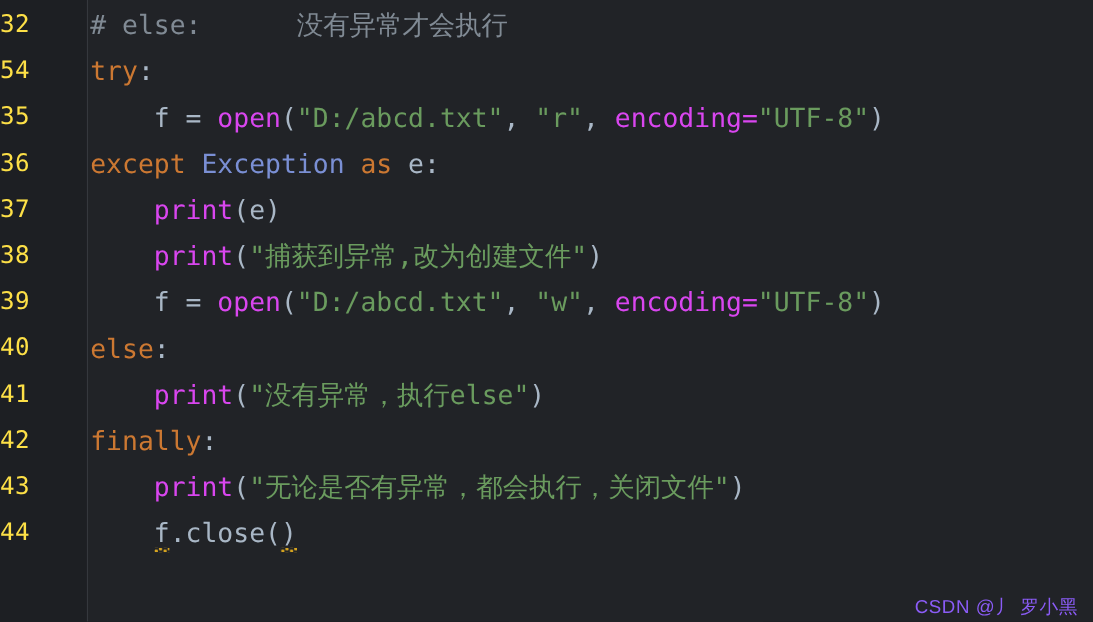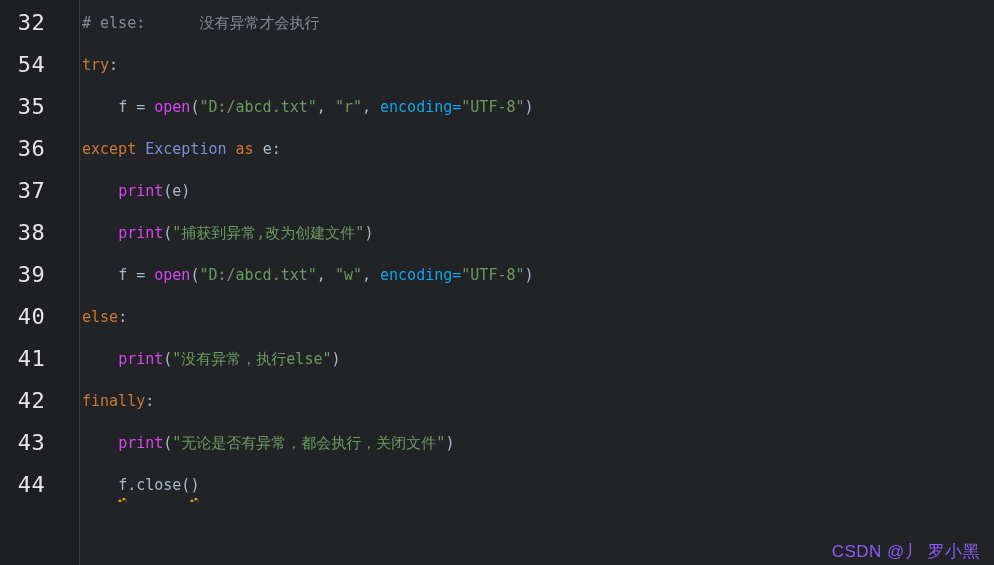--- a/index.html
+++ b/index.html
@@ -38,54 +38,54 @@
     position: absolute;
     top: 0;
     right: 0;
     width: 1px;
     height: 100%;
     background: #35383d;
   }
   .gutter-line {
     height: 42px;
     line-height: 42px;
-    text-align: center;
+    text-align: left;
     padding-right: 17px;
     box-sizing: border-box;
-    color: #e5e5e5;
+    color: #fde047;
     font-size: 22px;
     letter-spacing: 0.5px;
   }
 
   
   #code {
     flex: 1;
     height: 565px;
     background: #212327;
     padding-top: 2px;
     padding-left: 2px;
     box-sizing: border-box;
     position: relative;
   }
   .code-line {
     height: 42px;
     line-height: 42px;
-    font-size: 15px;
+    font-size: 24px;
     white-space: pre;
     color: #a9b7c6;
     letter-spacing: 0px;
   }
 
   
   .tok-comment  { color: #808a94; }
   .tok-keyword  { color: #cc7832; }
   .tok-builtin  { color: #d946ef; }
   .tok-class    { color: #7a8fd4; }
   .tok-string   { color: #6a9b5e; }
-  .tok-named    { color: #0ea5e9; }
+  .tok-named    { color: #d946ef; }
   .tok-plain    { color: #a9b7c6; }
   .tok-punct    { color: #a9b7c6; }
 
   
   .squiggle {
     position: relative;
     display: inline-block;
   }
   .squiggle::after {
     content: "";

